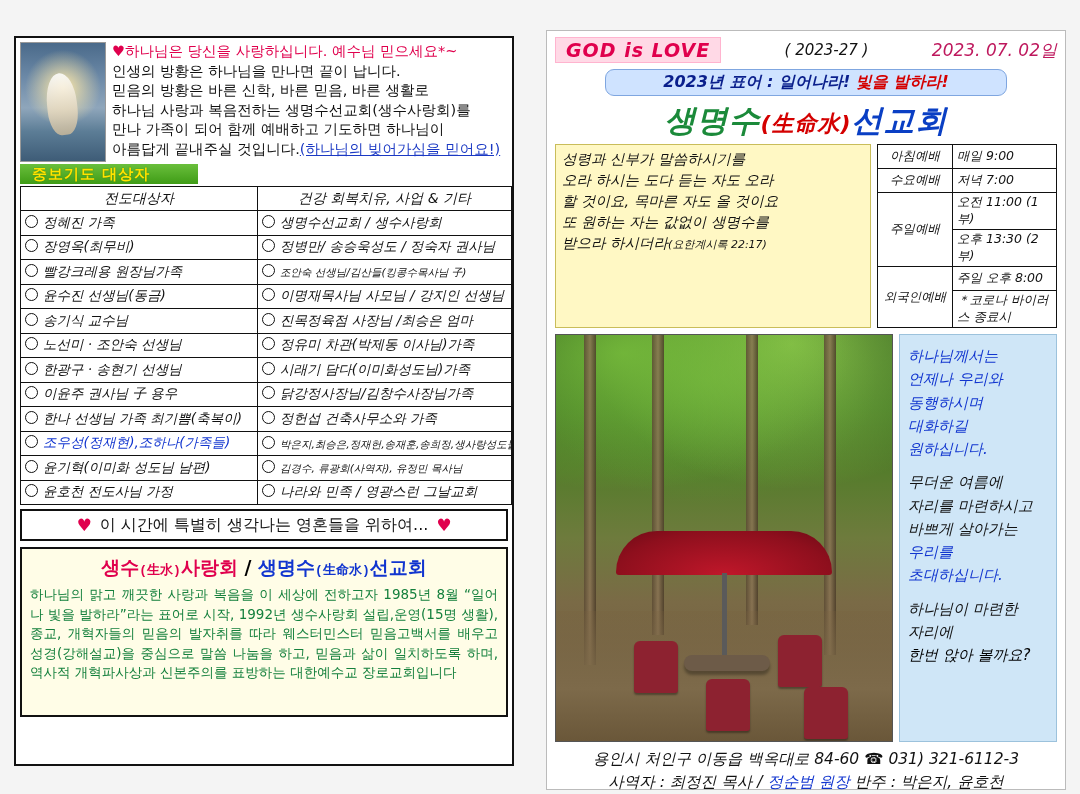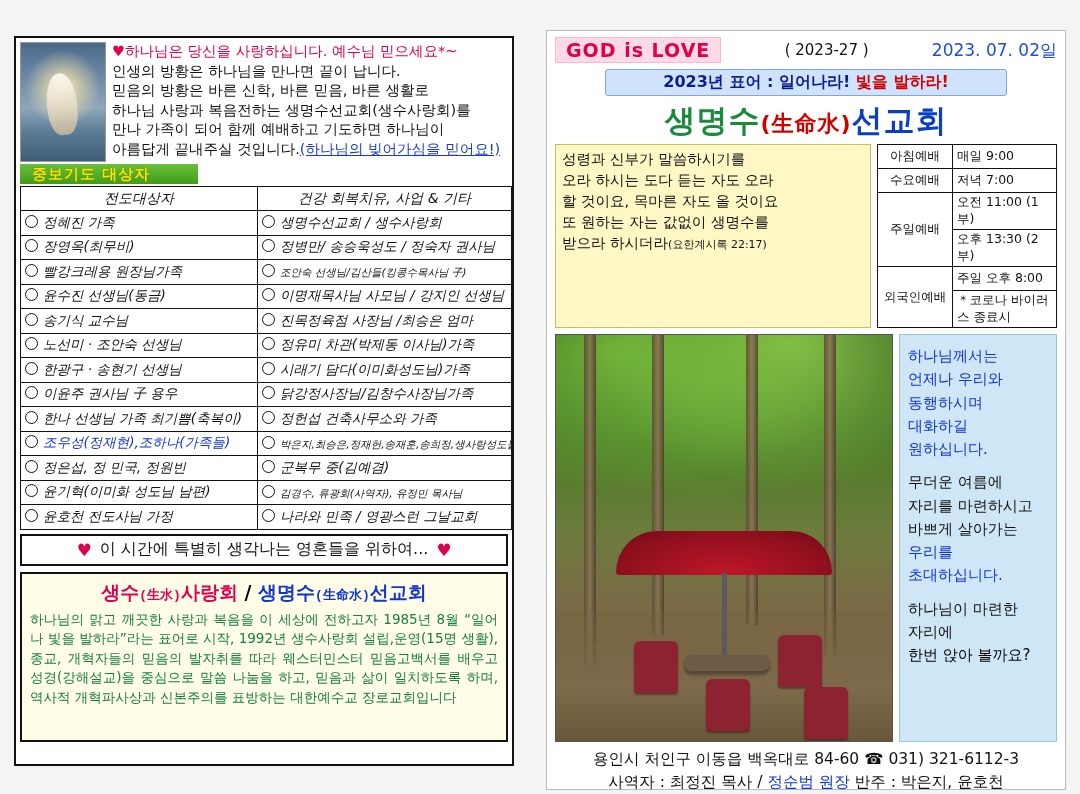--- a/index.html
+++ b/index.html
@@ -83,33 +83,33 @@
     text-align:center;font-size:19px;font-weight:bold;margin:2px 0 4px 0;
   }
   .ct-a{color:#e0004d;}
   .ct-b{color:#1135cf;}
   .ct-sm{font-size:13px;font-family:Liberation Mono, monospace;}
   .church-body{font-size:13.5px;line-height:1.45;color:#15803d;text-align:justify;}
 
   
   .right{
     position:absolute;left:546px;top:30px;width:520px;height:760px;
-    background:#ffffff;border:1px solid #bbb;box-sizing:border-box;
+    background:#ffffff;border:1px solid #bbb;box-sizing:border-box;font-style:italic;
   }
   .r-head{display:flex;align-items:center;padding:6px 8px 0 8px;}
   .godlove{
     background:#ffd9e6;border:1px solid #ffb4cf;padding:1px 10px;
     font-size:19px;font-weight:bold;color:#e0004d;letter-spacing:1px;
   }
   .issue{flex:1;text-align:center;font-size:15px;color:#111;}
-  .date{font-size:17px;color:#1d4ed8;}
+  .date{font-size:17px;color:#be185d;}
 
   .slogan{
     margin:6px auto 0 auto;width:400px;text-align:center;
-    background:#cfe3ff;border:1px solid #7fa6e0;border-radius:3px;
+    background:#cfe3ff;border:1px solid #7fa6e0;border-radius:9px;
     font-size:16px;font-weight:bold;color:#0a1f8c;padding:2px 0;
   }
   .slogan .red{color:#d40000;}
 
   .bigtitle{
     text-align:center;font-size:31px;font-weight:bold;margin:4px 0 2px 0;
     letter-spacing:1px;
   }
   .bt1{color:#1b8a3a;}
   .bt2{color:#d40000;}
@@ -233,24 +233,20 @@
             <td><span class="circ"></span><span>이윤주 권사님 子 용우</span></td>
             <td><span class="circ"></span><span>닭강정사장님/김창수사장님가족</span></td>
           </tr>
           <tr>
             <td><span class="circ"></span><span>한나 선생님 가족 최기쁨(축복이)</span></td>
             <td><span class="circ"></span><span>정헌섭 건축사무소와 가족</span></td>
           </tr>
           <tr>
             <td><span class="circ"></span><span class="blue">조우성(정재현),조하나(가족들)</span></td>
             <td><span class="circ"></span><span class="sml">박은지,최승은,정재헌,송재훈,송희정,생사랑성도들</span></td>
-          </tr>
-          <tr>
-            <td><span class="circ"></span><span>정은섭, 정 민국, 정원빈</span></td>
-            <td><span class="circ"></span><span>군복무 중(김예겸)</span></td>
           </tr>
           <tr>
             <td><span class="circ"></span><span>윤기혁(이미화 성도님 남편)</span></td>
             <td><span class="circ"></span><span class="sml">김경수, 류광회(사역자), 유정민 목사님</span></td>
           </tr>
           <tr>
             <td><span class="circ"></span><span>윤호천 전도사님 가정</span></td>
             <td><span class="circ"></span><span>나라와 민족 / 영광스런 그날교회</span></td>
           </tr>
         </tbody>

